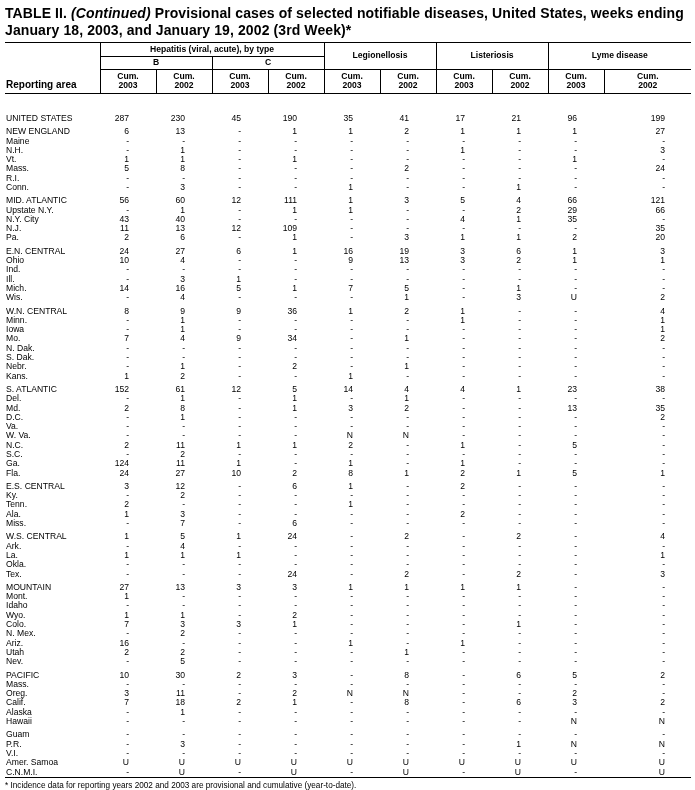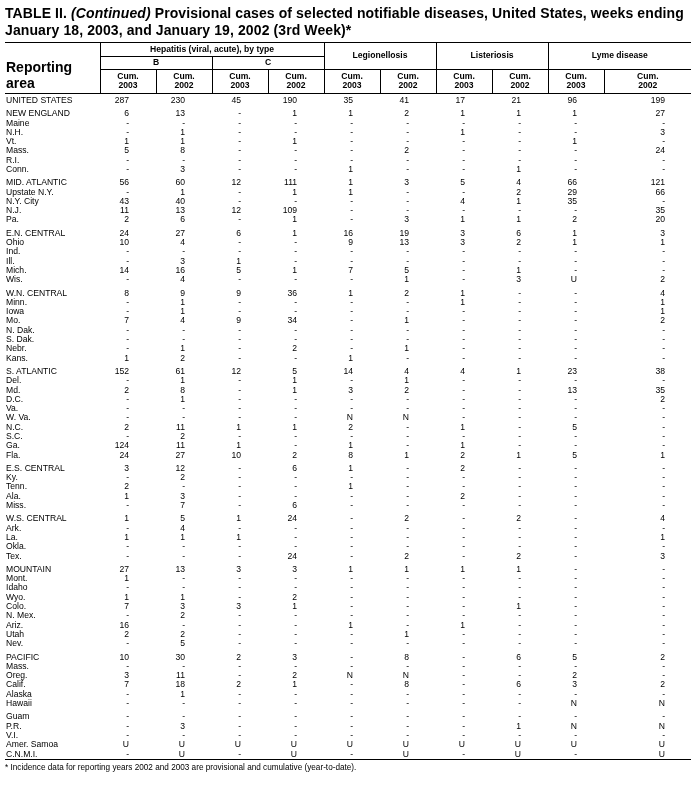--- a/index.html
+++ b/index.html
@@ -28,36 +28,36 @@
   col.c-last { width: 87px; }
 
   thead th {
     font-size: 8.6px; font-weight: bold;
     text-align: center; vertical-align: middle;
     padding: 1px 0; line-height: 1.15;
   }
   th.h-area {
     text-align: left; vertical-align: bottom;
     border-right: 1px solid #000; border-bottom: 1px solid #000;
-    padding: 0 0 2px 1px; font-size: 14px;
+    padding: 0 0 2px 1px; font-size: 10px;
   }
   th.h-group    { border-left: 1px solid #000; border-right: 1px solid #000; border-bottom: 1px solid #000; height: 14px; text-align: center; }
   th.h-disease  { border-left: 1px solid #000; border-right: 1px solid #000; border-bottom: 1px solid #000; }
   th.h-sub      { border-left: 1px solid #000; border-right: 1px solid #000; border-bottom: 1px solid #000; height: 12px; }
   th.h-cum      { border-left: 1px solid #000; border-right: 1px solid #000; border-bottom: 1px solid #000; height: 24px; }
   th.no-right   { border-right: none; }
 
   tbody td {
     font-size: 8.6px; height: 9.3px; line-height: 9.3px;
     padding: 0; white-space: nowrap; overflow: visible;
   }
   td.area-cell { text-align: left; padding-left: 1px; }
   td.num { text-align: right; padding-right: 27px; }
   td.num:last-child { padding-right: 26px; }
-  tbody tr:first-child td { padding-top: 2px; height: 11.3px; }
+  tbody tr:first-child td { padding-top: 20px; height: 11.3px; }
   tbody tr.gap td { height: 4px; line-height: 4px; }
   tbody tr:last-child td { border-bottom: 1.6px solid #000; }
 
   .footnotes { width: 686px; margin-top: 3px; font-size: 8.2px; line-height: 1.22; }
   .legend-line span { display: inline-block; }
   .legend-n   { width: 100px; }
   .legend-u   { width: 88px; }
   .note-line  { margin-top: 0px; }
 </style>
 </head>

